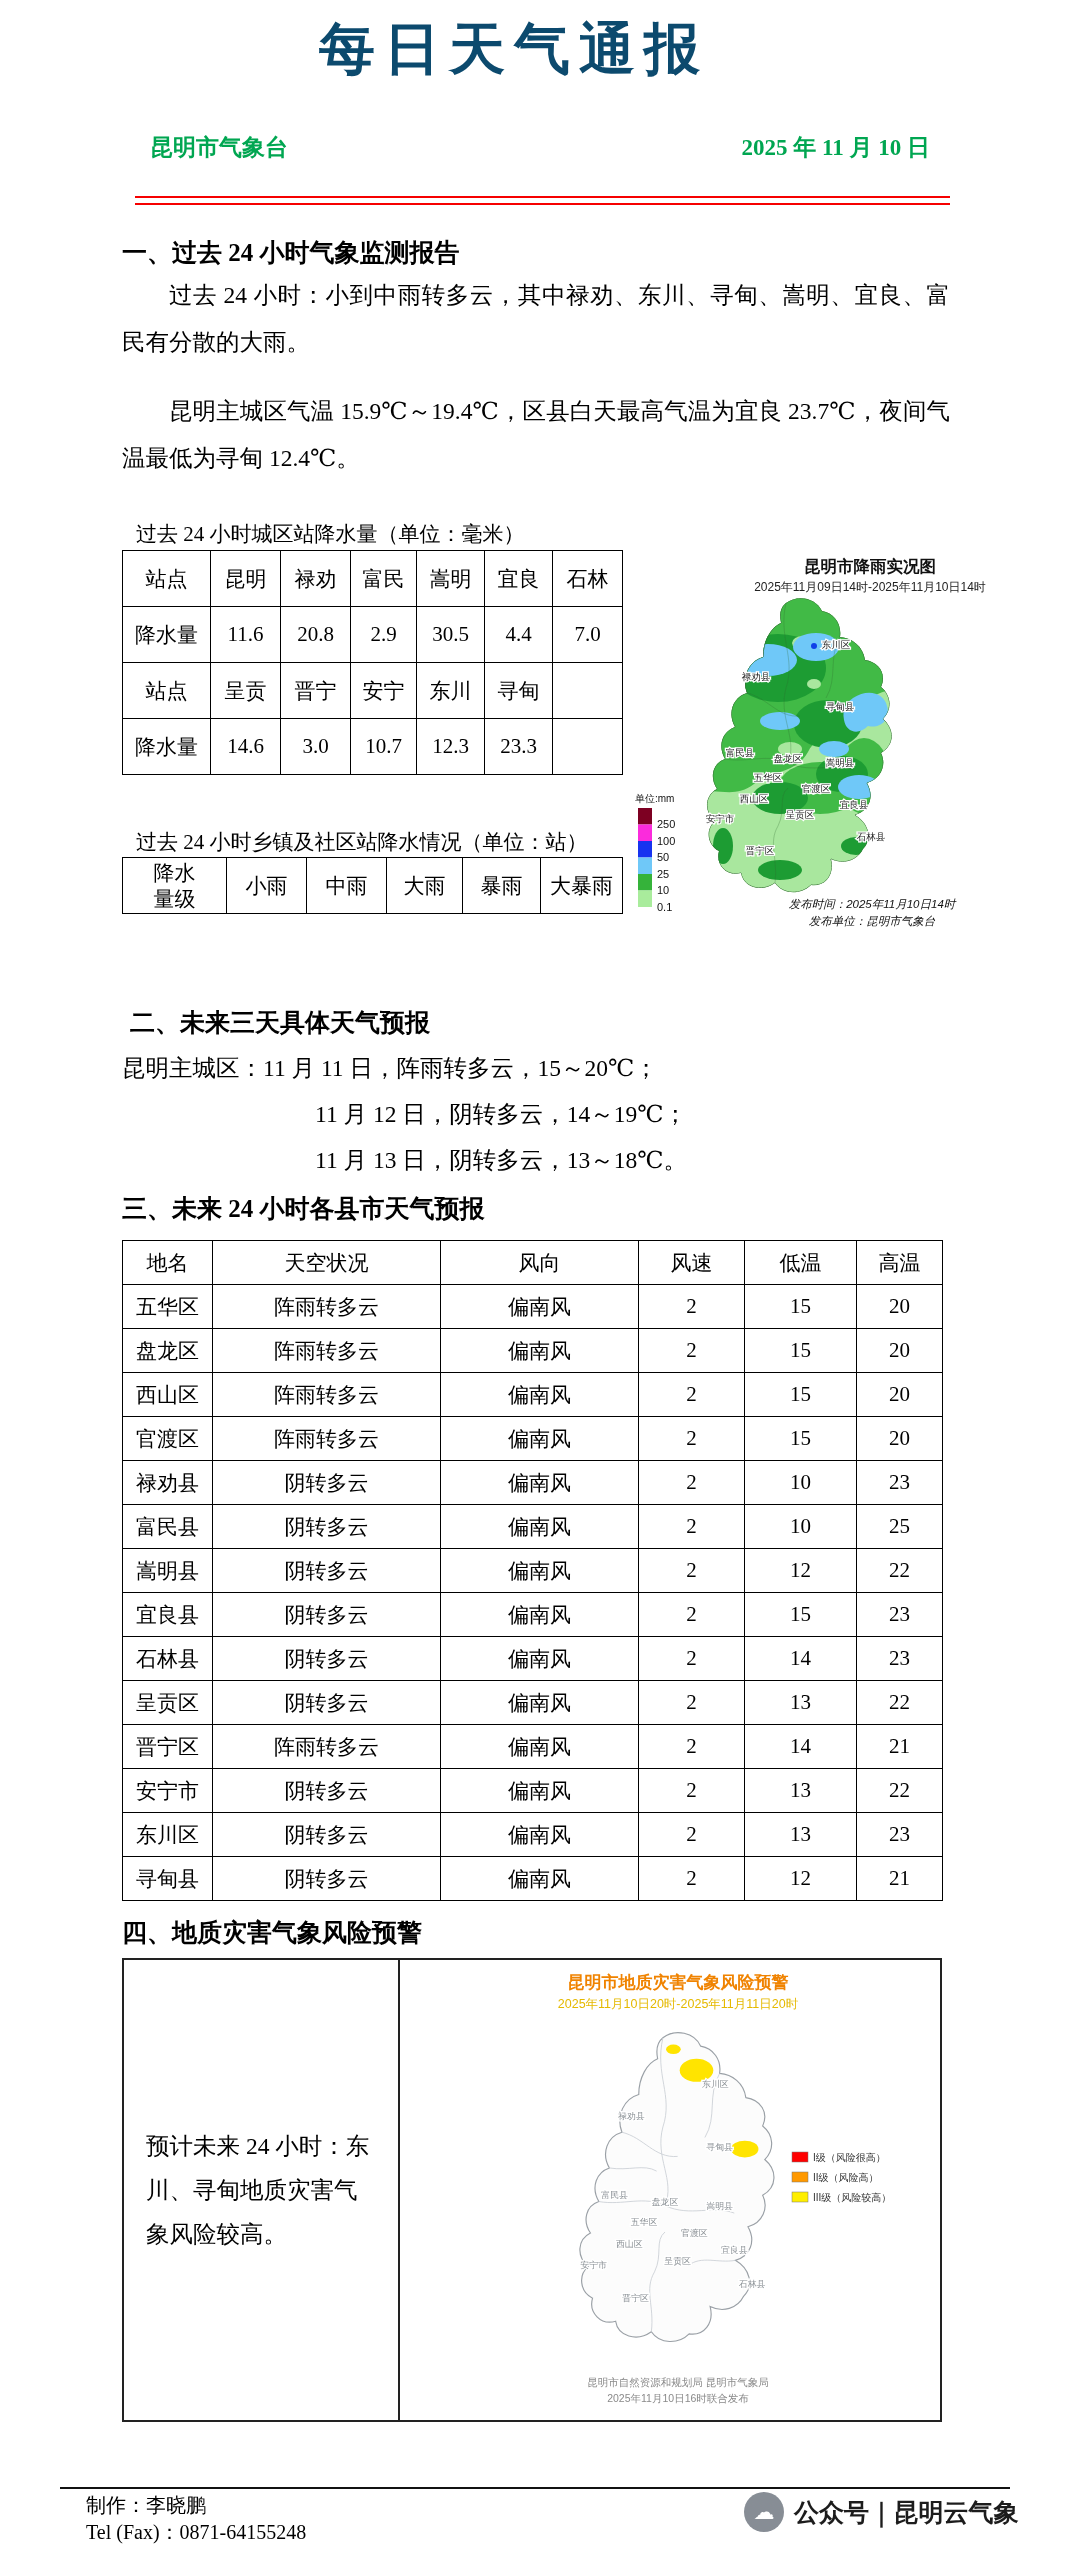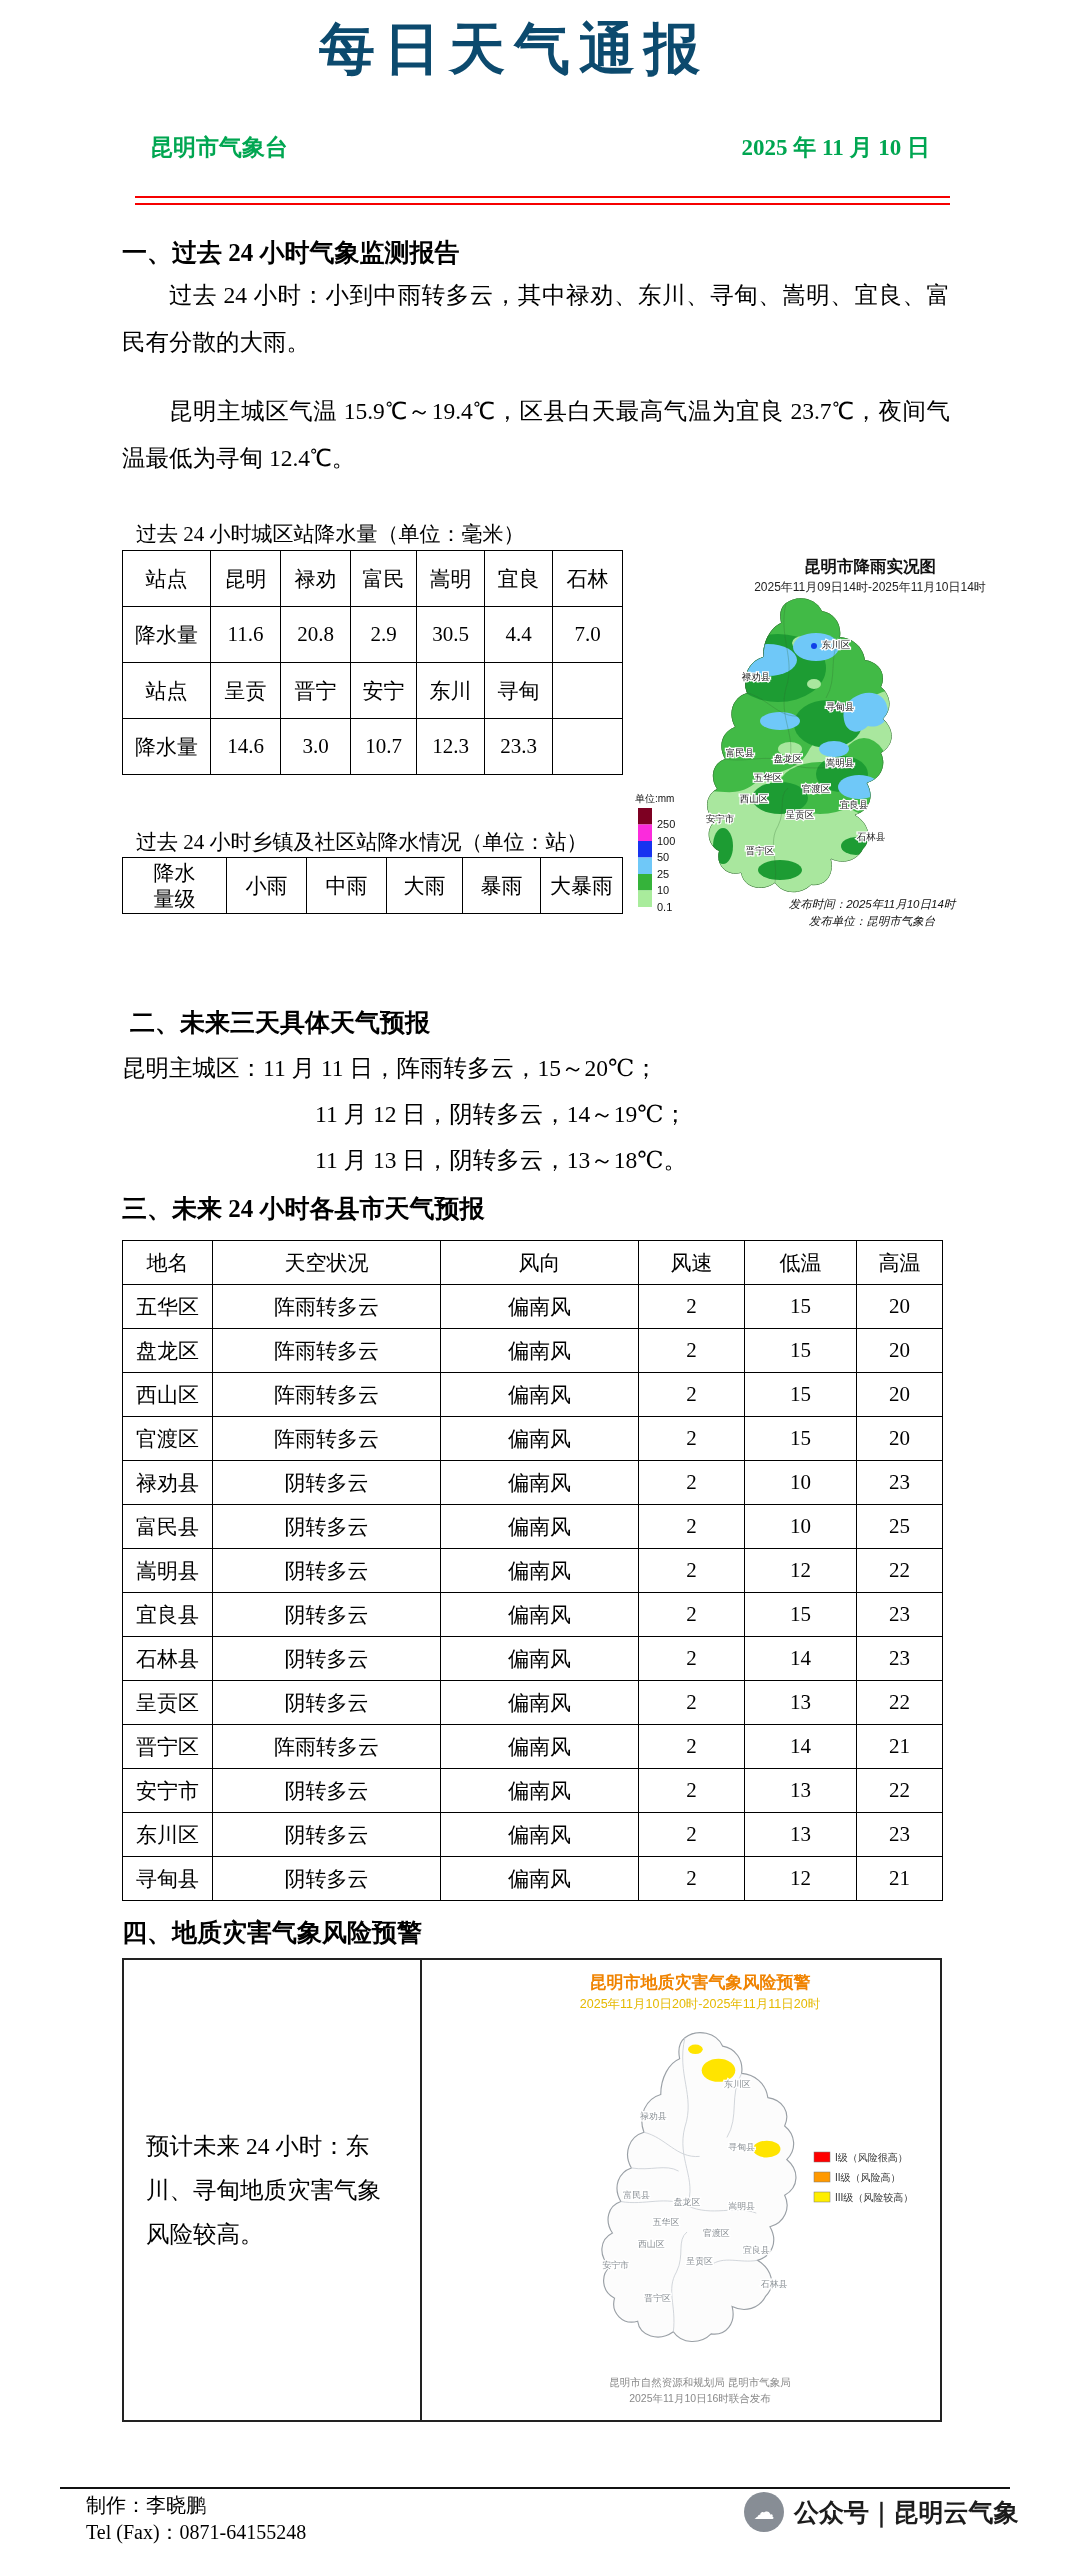--- a/index.html
+++ b/index.html
@@ -6,33 +6,33 @@
   .page{position:relative;width:1080px;height:2553px;background:#fff;overflow:hidden;
         font-family:"Liberation Serif","DejaVu Serif",serif;color:#000;}
   .abs{position:absolute;}
   .doc-title{top:12px;left:0;width:1028px;text-align:center;font-size:56px;font-weight:bold;
              color:#0c4a6e;letter-spacing:9px;}
   .header-row{top:132px;left:150px;width:780px;display:flex;justify-content:space-between;
               font-size:23px;font-weight:600;color:#00a651;}
   .red-rule{top:196px;left:135px;width:815px;height:9px;box-sizing:border-box;
             border-top:2.5px solid #f60000;border-bottom:2.5px solid #f60000;}
   .h2{font-size:25px;font-weight:bold;}
-  .para{width:828px;font-size:23.5px;line-height:47px;text-indent:2em;text-align:justify;font-family:Liberation Serif, serif;}
+  .para{width:828px;font-size:23.5px;line-height:47px;text-indent:2em;text-align:justify;}
   .cap{font-size:21px;}
   table{border-collapse:collapse;table-layout:fixed;}
   td{border:1.5px solid #000;text-align:center;vertical-align:middle;font-size:21px;padding:0 2px;}
   .tbl1 tr{height:56px;}
   .tbl2 tr{height:56px;}
   .tbl2 tr td:first-child{white-space:pre-line;line-height:26px;}
   .bigtbl tr{height:44px;}
   .bigtbl td{font-size:21px;}
   .fc-line{font-size:23.5px;}
   .warn-box{top:1958px;left:122px;width:820px;height:464px;border:2px solid #222;
             box-sizing:border-box;display:flex;}
-  .warn-left{width:298px;border-right:2px solid #222;display:flex;align-items:center;
+  .warn-left{width:276px;border-right:2px solid #222;display:flex;align-items:center;
              box-sizing:border-box;padding:0 18px 0 22px;font-size:23.5px;line-height:44px;}
   .warn-right{flex:1;position:relative;}
   .footer-rule{top:2487px;left:60px;width:950px;height:2px;background:#111;}
   .footer-left{top:2492px;left:86px;font-size:20px;line-height:27px;}
   .badge{top:2492px;left:744px;display:flex;align-items:center;gap:10px;}
   .badge-icon{width:40px;height:40px;border-radius:50%;background:#878d95;color:#fff;
               display:flex;align-items:center;justify-content:center;font-size:21px;
               font-family:"DejaVu Sans",sans-serif;}
   .badge-text{font-size:25px;font-weight:bold;color:#1c1c1c;
               font-family:"Liberation Sans","DejaVu Sans",sans-serif;}

